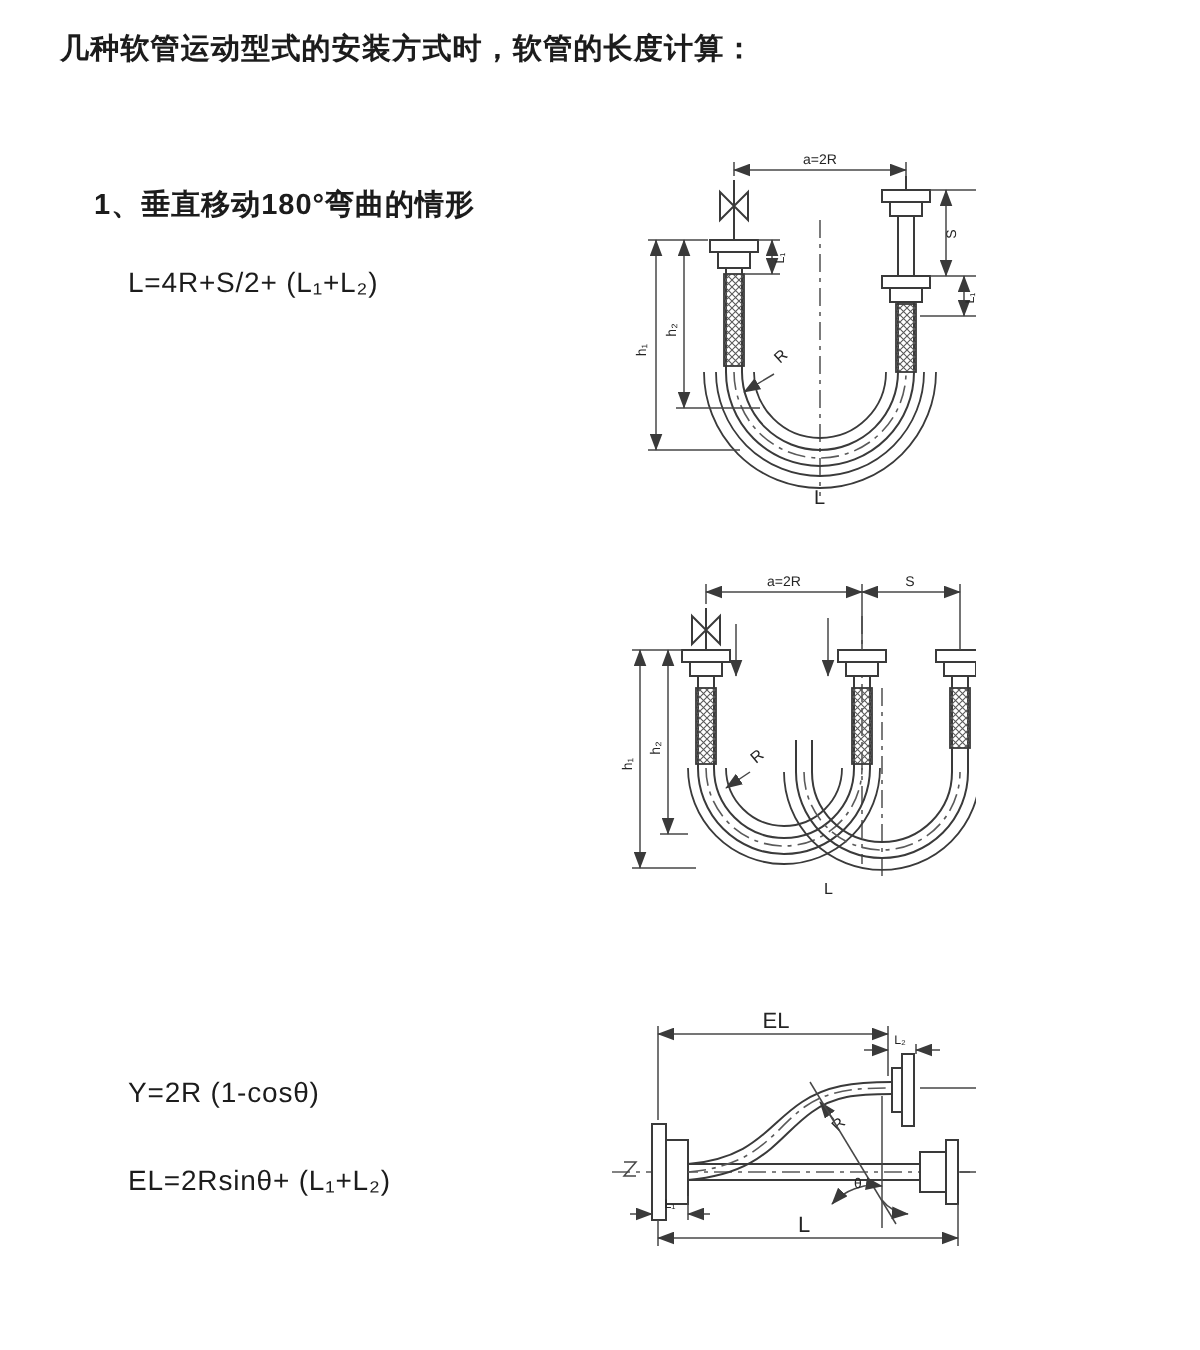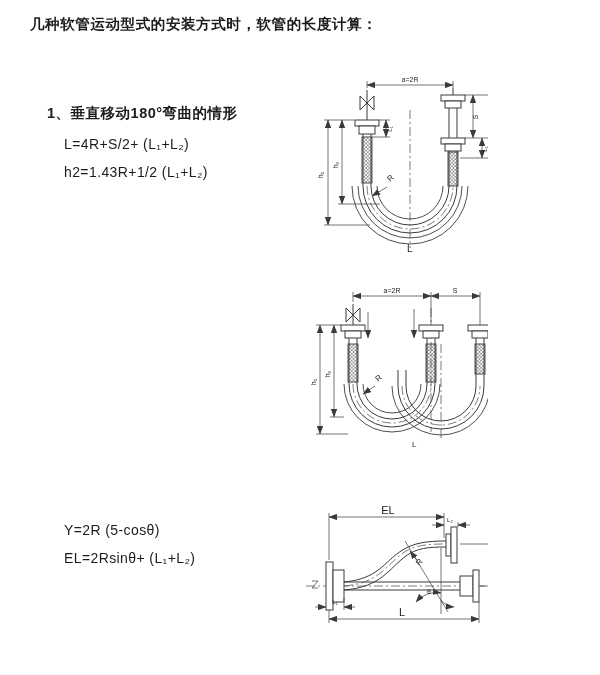--- a/index.html
+++ b/index.html
@@ -1,22 +1,22 @@
 <!DOCTYPE html>
 <html><head>
 <meta charset="utf-8">
 <style>
   html,body{margin:0;padding:0;background:#ffffff;}
   .page{position:relative;width:488px;height:675px;background:#fff;overflow:hidden;
         font-family:"Liberation Sans","DejaVu Sans",sans-serif;color:#1c1c1c;}
   .title{position:absolute;left:30px;top:15px;font-size:14.5px;font-weight:600;letter-spacing:.6px;}
   .section{position:absolute;left:47px;}
-  .sec1{top:104px}.sec2{top:304px}.sec3{top:517px}
+  .sec1{top:93px}.sec2{top:304px}.sec3{top:517px}
   .heading{font-size:14.5px;font-weight:600;letter-spacing:.5px;margin:0 0 8px 0;}
-  .formula{font-size:14px;line-height:27.5px;padding-left:17px;letter-spacing:.4px;white-space:pre;}
+  .formula{font-size:14px;line-height:27.5px;padding-left:17px;letter-spacing:.4px;white-space:pre;margin-top:16px;}
   svg{position:absolute;}
   .d1{left:310px;top:70px}.d2{left:308px;top:282px}.d3{left:298px;top:500px}
   .ln{stroke:#3a3a3a;stroke-width:1;fill:none;}
   .ln2{stroke:#3a3a3a;stroke-width:.9;fill:none;}
   .cl{stroke:#5a5a5a;stroke-width:.8;fill:none;stroke-dasharray:9 3 2 3;}
   .dm{stroke:#474747;stroke-width:.75;fill:none;}
   .fl{fill:#fff;stroke:#3a3a3a;stroke-width:1;}
   .br{stroke:#3a3a3a;stroke-width:.9;}
   text{fill:#242424;font-family:"Liberation Sans","DejaVu Sans",sans-serif;}
   .t6{font-size:6.2px}.t7{font-size:7px}.t8{font-size:8px}.t10{font-size:10px}.t11{font-size:11px}
@@ -24,26 +24,25 @@
 </head>
 <body>
 
 <div class="page">
 
   <div class="title">几种软管运动型式的安装方式时，软管的长度计算：</div>
 
   <div class="section sec1">
     <div class="heading">1、垂直移动180°弯曲的情形</div>
     <div class="formula">L=4R+S/2+ (L₁+L₂)</div>
-    <div class="formula">h2=1.43R+1/2 (L₁+L₂)</div>
   </div>
 
 
   <div class="section sec3">
-    <div class="formula">Y=2R (5-cosθ)</div>
+    <div class="formula">Y=2R (1-cosθ)</div>
     <div class="formula">EL=2Rsinθ+ (L₁+L₂)</div>
   </div>
 
   <svg class="d1" width="280" height="190" viewBox="0 0 280 190">
     <defs>
       <marker id="ar1" viewBox="0 0 8 6" refX="7.6" refY="3" markerWidth="8.5" markerHeight="6.5" orient="auto-start-reverse" markerUnits="userSpaceOnUse">
         <path d="M0,0 L8,3 L0,6 Z" fill="#3a3a3a"></path>
       </marker>
       <pattern id="hb1" width="3.5" height="3.5" patternUnits="userSpaceOnUse">
         <path d="M0,0 L3.5,3.5 M3.5,0 L0,3.5" stroke="#5a5a5a" stroke-width="0.55"></path>

